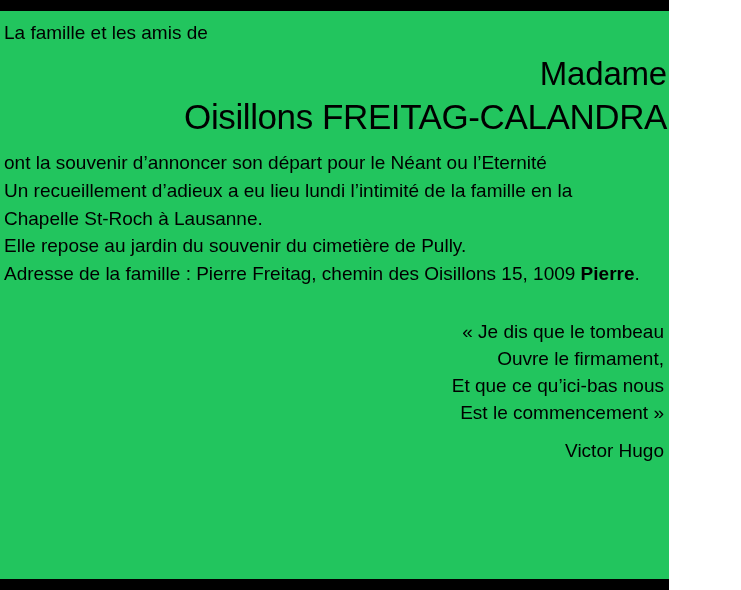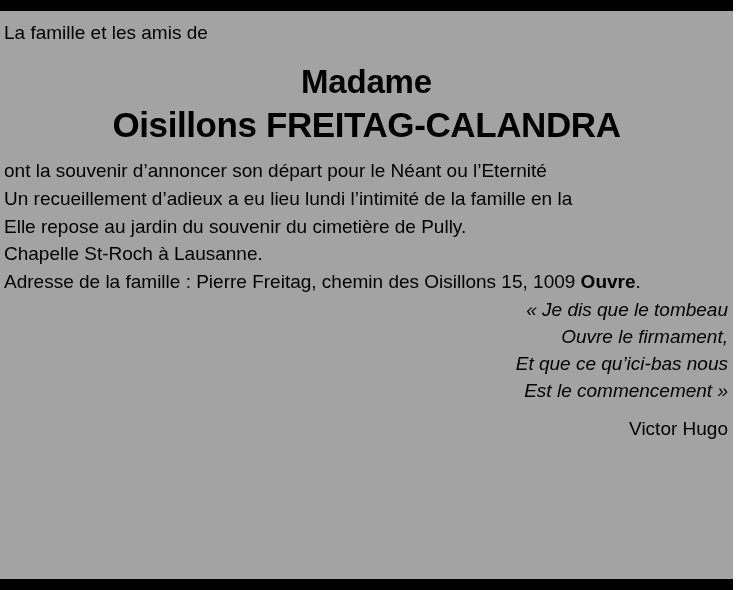--- a/index.html
+++ b/index.html
@@ -5,24 +5,24 @@
   html, body {
     margin: 0;
     padding: 0;
     background: #ffffff;
   }
   body {
     font-family: "Liberation Sans", sans-serif;
     color: #000000;
   }
   .notice {
-    width: 733px;
+    width: 669px;
     height: 590px;
     box-sizing: border-box;
-    background: #a3a3a3;
+    background: #22c55e;
     position: relative;
     overflow: hidden;
     display: flex;
     flex-direction: column;
   }
   .rule-top {
     background: #000000;
     height: 11px;
     width: 100%;
     flex: 0 0 auto;
@@ -40,23 +40,23 @@
     display: flex;
     flex-direction: column;
   }
   .intro {
     font-size: 19px;
     line-height: 1.32;
     margin-top: 9px;
     padding-left: 2px;
   }
   .name-block {
-    text-align: center;
-    font-weight: bold;
-    margin-top: 18px;
+    text-align: right;
+    font-weight: normal;
+    margin-top: 10px;
   }
   .name-title {
     font-size: 33px;
     line-height: 1.18;
     letter-spacing: -0.2px;
   }
   .name-full {
     font-size: 35px;
     line-height: 1.18;
     letter-spacing: -0.4px;
@@ -68,22 +68,22 @@
     margin-top: 12px;
     padding-left: 2px;
   }
   .paragraphs .line {
     white-space: nowrap;
   }
   .paragraphs b {
     font-weight: bold;
   }
   .quote {
+    margin-top: 30px;
     text-align: right;
-    font-style: italic;
     font-size: 19px;
     line-height: 1.425;
     padding-right: 3px;
   }
   .quote .line {
     white-space: nowrap;
   }
   .attrib {
     text-align: right;
     font-style: normal;
@@ -106,23 +106,23 @@
     <div class="intro">La famille et les amis de</div>
 
     <div class="name-block">
       <div class="name-title">Madame</div>
       <div class="name-full">Oisillons FREITAG-CALANDRA</div>
     </div>
 
     <div class="paragraphs">
       <div class="line">ont la souvenir d’annoncer son départ pour le Néant ou l’Eternité</div>
       <div class="line">Un recueillement d’adieux a eu lieu lundi l’intimité de la famille en la</div>
+      <div class="line">Chapelle St-Roch à Lausanne.</div>
       <div class="line">Elle repose au jardin du souvenir du cimetière de Pully.</div>
-      <div class="line">Chapelle St-Roch à Lausanne.</div>
-      <div class="line"><span>Adresse de la famille : Pierre Freitag, chemin des Oisillons 15, 1009 </span><b>Ouvre</b><span>.</span></div>
+      <div class="line"><span>Adresse de la famille : Pierre Freitag, chemin des Oisillons 15, 1009 </span><b>Pierre</b><span>.</span></div>
     </div>
 
     <div class="quote">
       <div class="line">« Je dis que le tombeau</div>
       <div class="line">Ouvre le firmament,</div>
       <div class="line">Et que ce qu’ici-bas nous</div>
       <div class="line">Est le commencement »</div>
     </div>
     <div class="attrib">Victor Hugo</div>
 

